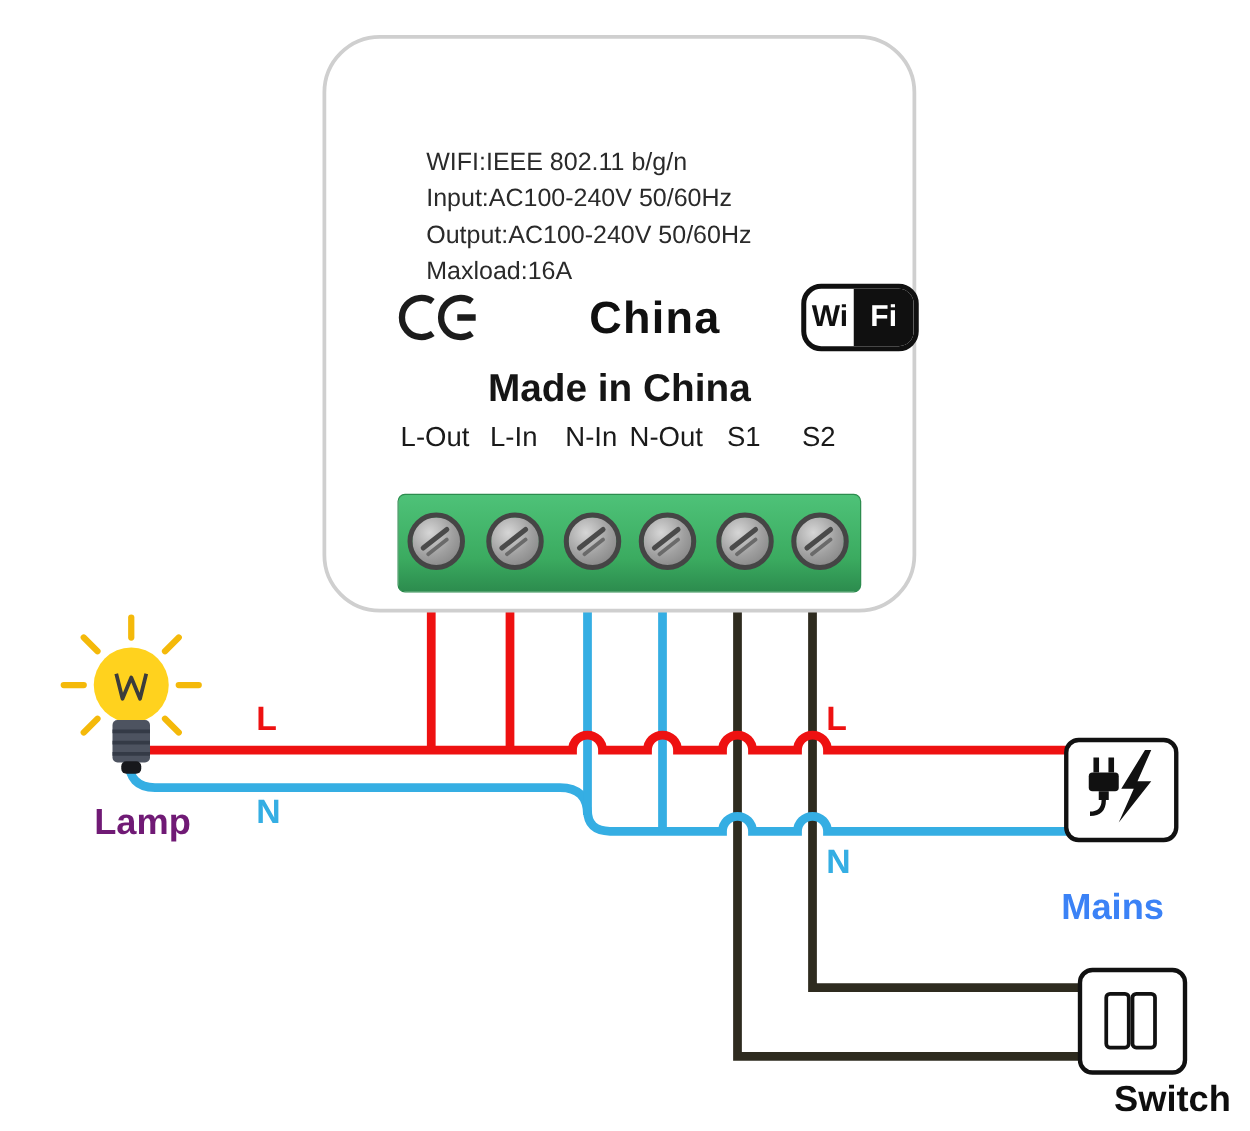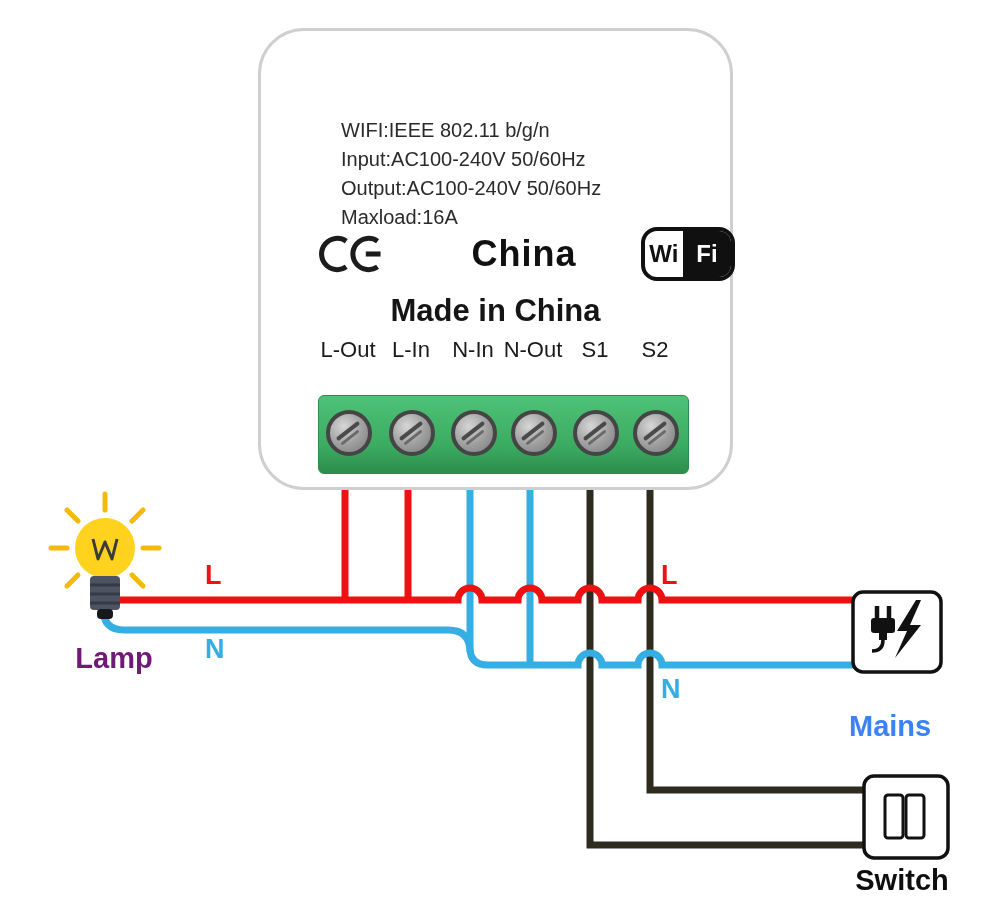--- a/index.html
+++ b/index.html
@@ -52,21 +52,21 @@
   .screw .slot2{position:absolute;left:9px;top:22px;width:22px;height:3px;
     background:#6a6a6a;border-radius:2px;transform:rotate(-38deg);}
   
   .wlabel{position:absolute;z-index:3;font-weight:700;}
   .lab-L-left{left:205px;top:560px;font-size:27px;}
   .lab-N-left{left:205px;top:634px;font-size:27px;}
   .lab-L-right{left:661px;top:560px;font-size:27px;}
   .lab-N-right{left:661px;top:674px;font-size:27px;}
   .lab-lamp{left:62px;top:642px;width:104px;text-align:center;font-size:29px;color:#701a75;}
   .lab-mains{left:849px;top:686px;width:96px;text-align:left;font-size:29px;color:#3b82f6;margin-top:24px;}
-  .lab-switch{left:854px;top:864px;width:96px;text-align:center;font-size:29px;color:#0e0e0e;}
+  .lab-switch{left:890px;top:864px;width:96px;text-align:center;font-size:29px;color:#0e0e0e;}
 </style>
 </head>
 <body>
 
 <div class="canvas">
 
   <svg class="wires" width="1000" height="905" viewBox="0 0 1000 905">
 
     <g fill="none" stroke-width="7">
       <path d="M 590 460 V 845 H 870" stroke="#2e2b1f"></path>

